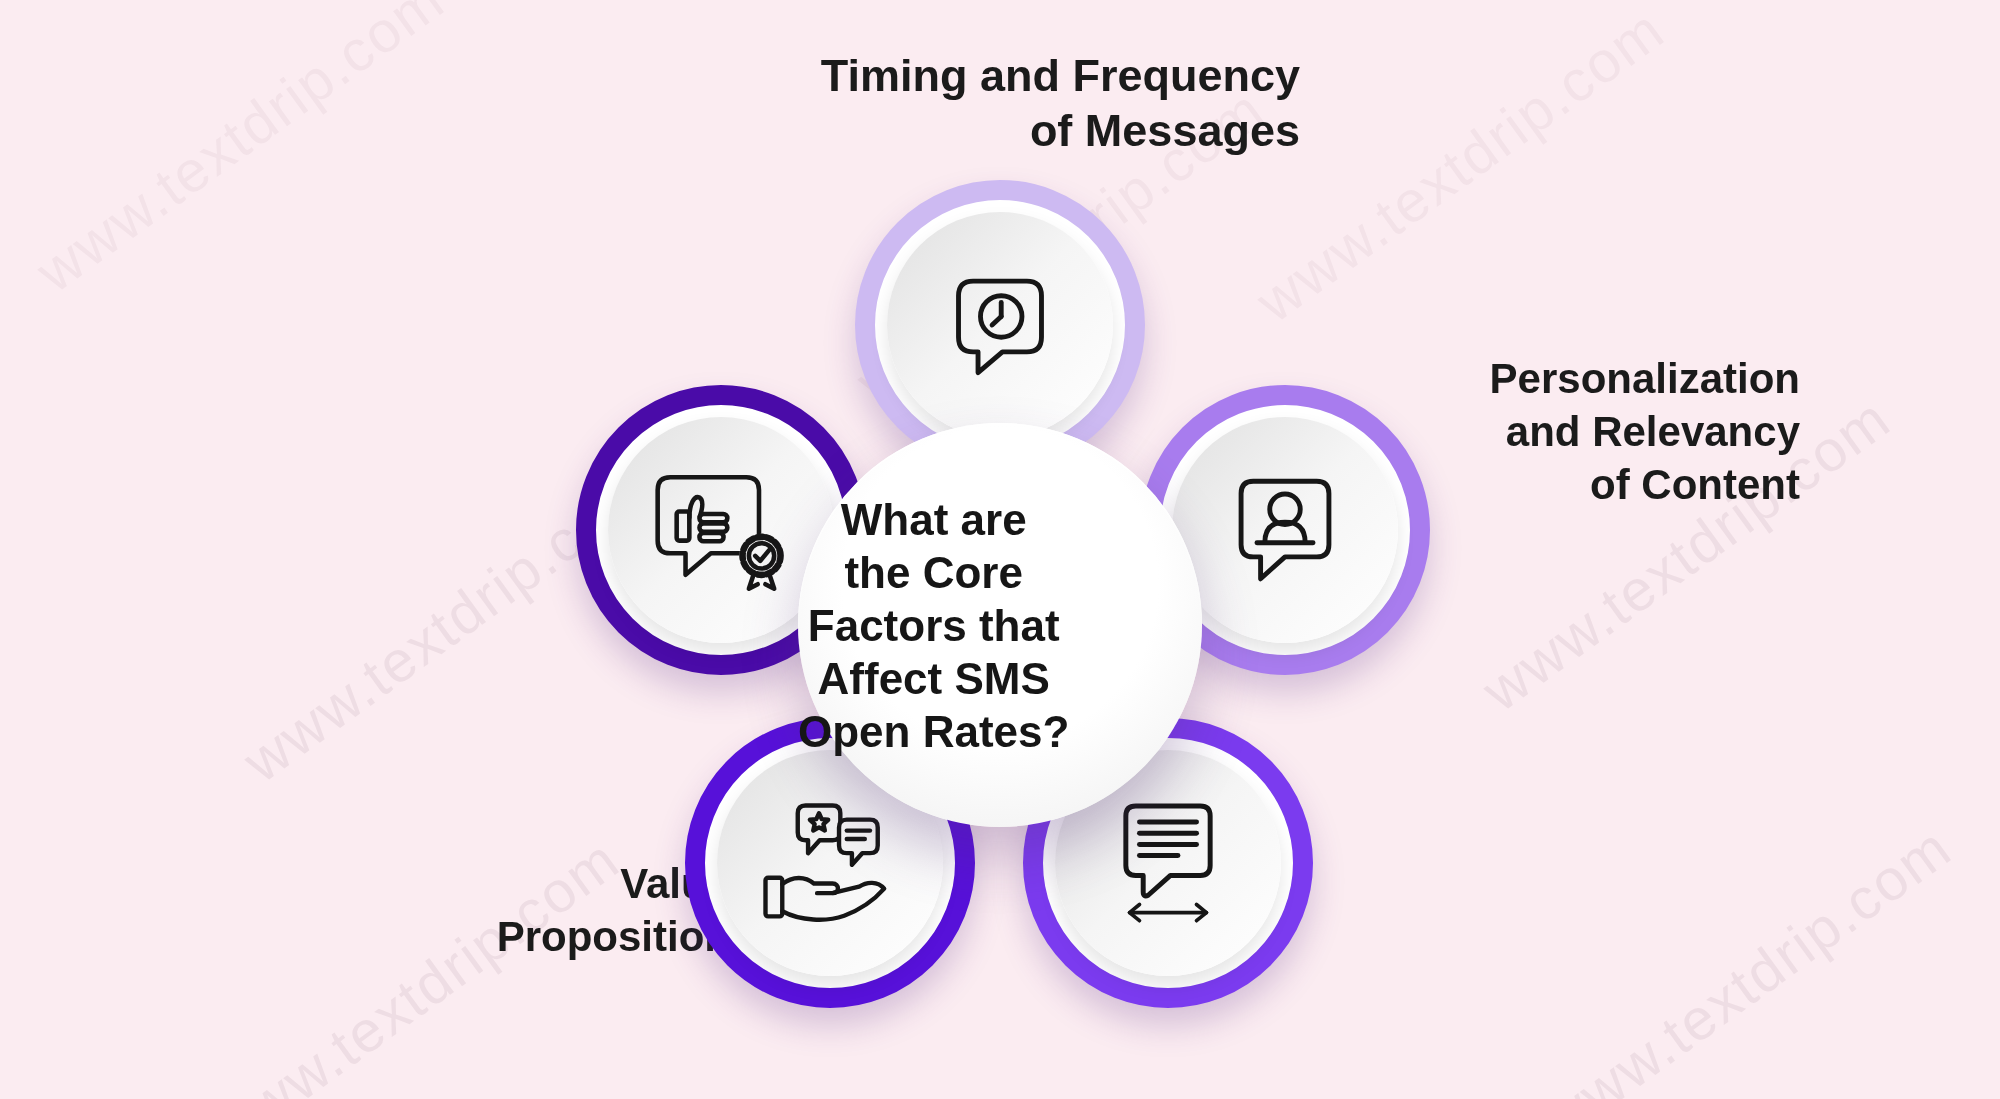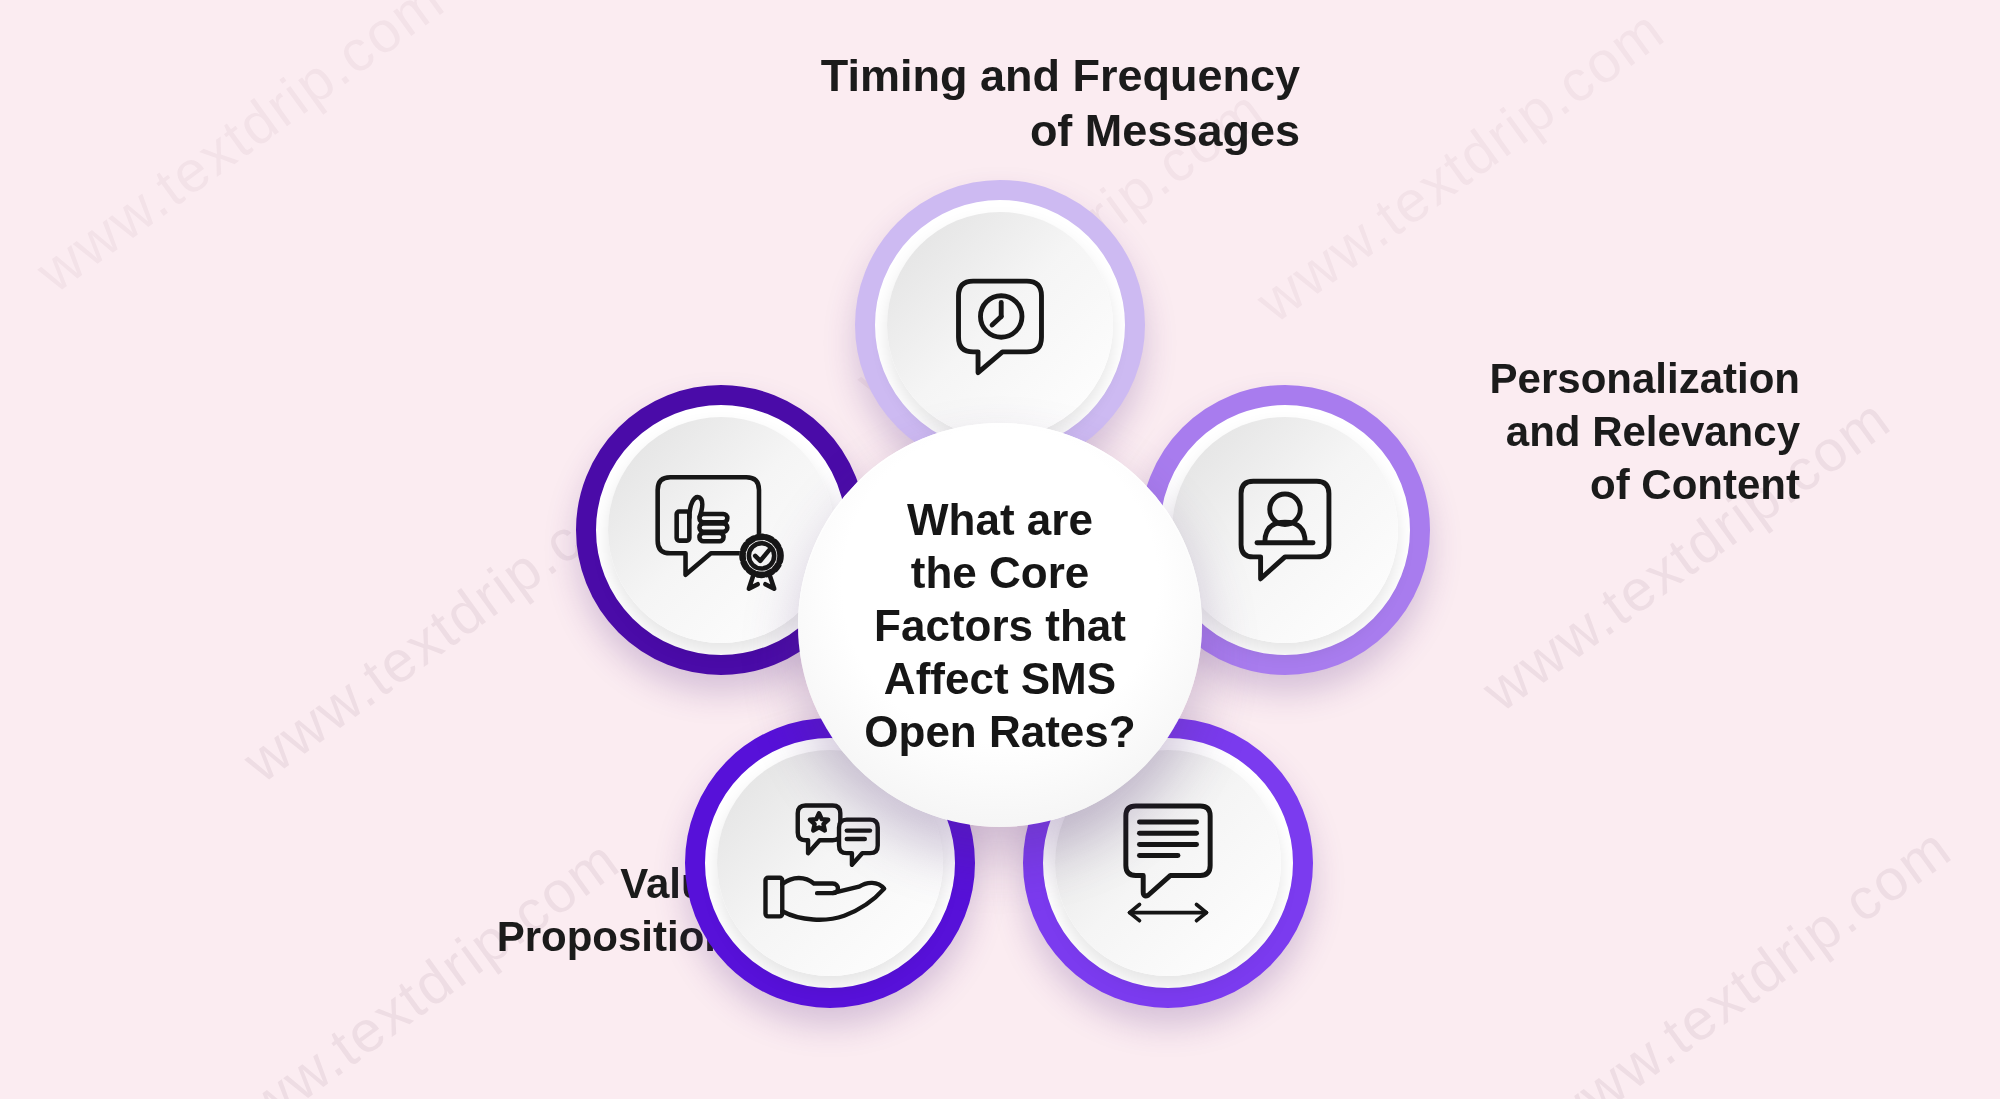--- a/index.html
+++ b/index.html
@@ -65,21 +65,21 @@
   .center-circle {
     position:absolute;
     left:798px; top:423px;
     width:404px; height:404px;
     border-radius:50%;
     background:radial-gradient(circle at 50% 40%, #ffffff 50%, #ededed 100%);
     box-shadow:0 30px 55px rgba(83,45,120,0.28), inset 0 2px 2px rgba(255,255,255,0.9);
     z-index:3;
     display:flex;
     align-items:center;
-    justify-content:center;
+    justify-content:flex-start;
     text-align:center;
   }
   .center-title {
     font-size:44px;
     line-height:53px;
     font-weight:700;
     color:#161616;
     white-space:pre-line;
   }
 

